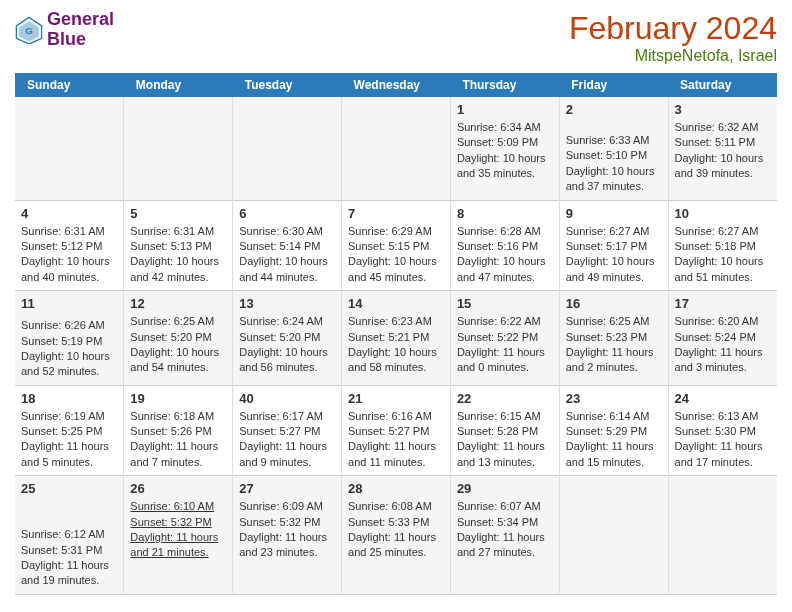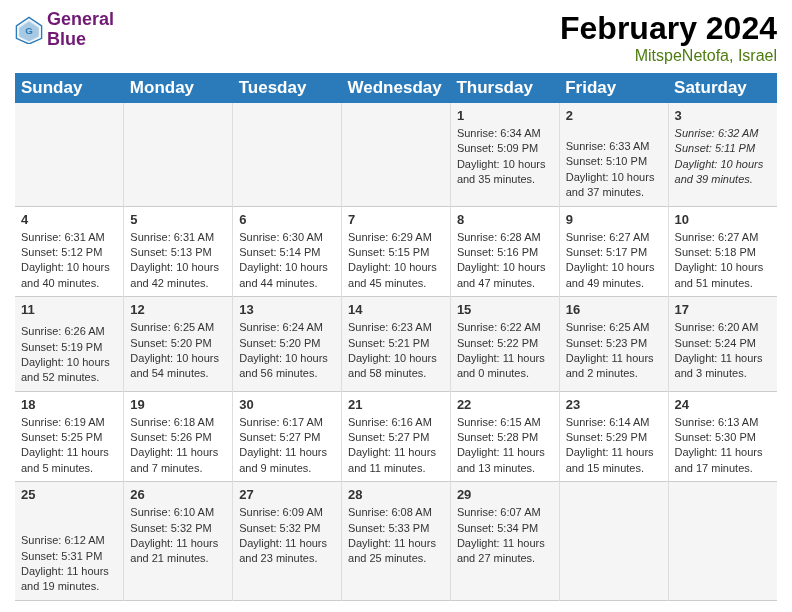--- a/index.html
+++ b/index.html
@@ -32,39 +32,39 @@
     }
     .logo-icon {
       width: 28px;
       height: 28px;
     }
     .title-block {
       text-align: right;
     }
     .title-block h1 {
       font-size: 32px;
-      font-weight: bold;
-      color: #000000;
+      font-weight: normal;
+      color: #c2410c;
     }
     .title-block h2 {
       font-size: 16px;
       font-weight: normal;
       color: #4d7c0f;
     }
     table {
       width: 100%;
       border-collapse: collapse;
       font-size: 11px;
     }
     thead tr th {
       background-color: #2b7bba;
       color: #fff;
-      padding: 5px 6px;
+      padding: 5px 12px;
       text-align: left;
-      font-size: 17px;
+      font-size: 12px;
       font-weight: bold;
     }
     tbody tr {
       border-bottom: 1px solid #ccc;
     }
     tbody tr:nth-child(odd) {
       background: #f5f5f5;
     }
     tbody tr:nth-child(even) {
       background: #fff;
@@ -141,21 +141,21 @@
         </td>
         <td>
           <span class="day-num">2</span>
           <div class="day-info" style="white-space: pre-line; margin-top: 16px;">Sunrise: 6:33 AM
 Sunset: 5:10 PM
 Daylight: 10 hours
 and 37 minutes.</div>
         </td>
         <td>
           <span class="day-num">3</span>
-          <div class="day-info" style="white-space: pre-line; font-style: italic;">Sunrise: 6:32 AM
+          <div class="day-info" style="white-space: pre-line;">Sunrise: 6:32 AM
 Sunset: 5:11 PM
 Daylight: 10 hours
 and 39 minutes.</div>
         </td>
       </tr>
       <tr>
         <td>
           <span class="day-num">4</span>
           <div class="day-info" style="white-space: pre-line;">Sunrise: 6:31 AM
 Sunset: 5:12 PM
@@ -265,21 +265,21 @@
 and 5 minutes.</div>
         </td>
         <td>
           <span class="day-num">19</span>
           <div class="day-info" style="white-space: pre-line;">Sunrise: 6:18 AM
 Sunset: 5:26 PM
 Daylight: 11 hours
 and 7 minutes.</div>
         </td>
         <td>
-          <span class="day-num">30</span>
+          <span class="day-num">40</span>
           <div class="day-info" style="white-space: pre-line;">Sunrise: 6:17 AM
 Sunset: 5:27 PM
 Daylight: 11 hours
 and 9 minutes.</div>
         </td>
         <td>
           <span class="day-num">21</span>
           <div class="day-info" style="white-space: pre-line;">Sunrise: 6:16 AM
 Sunset: 5:27 PM
 Daylight: 11 hours
@@ -310,21 +310,21 @@
       <tr>
         <td>
           <span class="day-num">25</span>
           <div class="day-info" style="white-space: pre-line; margin-top: 31px;">Sunrise: 6:12 AM
 Sunset: 5:31 PM
 Daylight: 11 hours
 and 19 minutes.</div>
         </td>
         <td>
           <span class="day-num">26</span>
-          <div class="day-info" style="white-space: pre-line;">Sunrise: 6:10 AM
+          <div class="day-info" style="white-space: pre-line; text-decoration: underline;">Sunrise: 6:10 AM
 Sunset: 5:32 PM
 Daylight: 11 hours
 and 21 minutes.</div>
         </td>
         <td>
           <span class="day-num">27</span>
           <div class="day-info" style="white-space: pre-line;">Sunrise: 6:09 AM
 Sunset: 5:32 PM
 Daylight: 11 hours
 and 23 minutes.</div>

